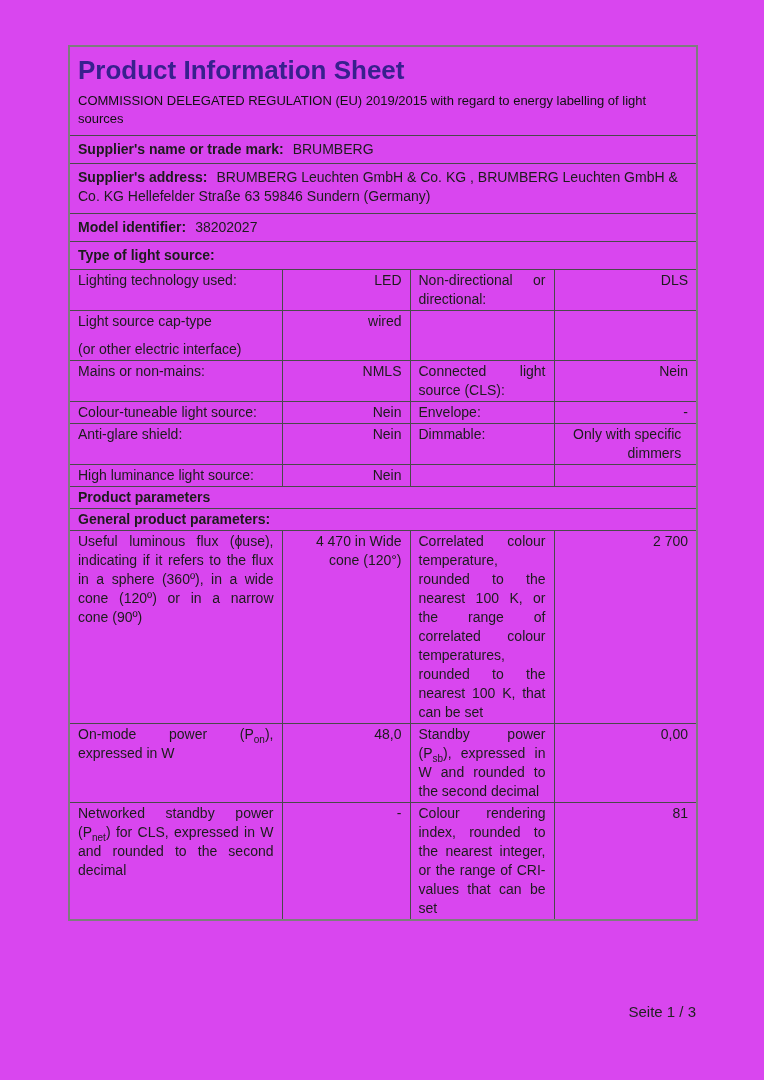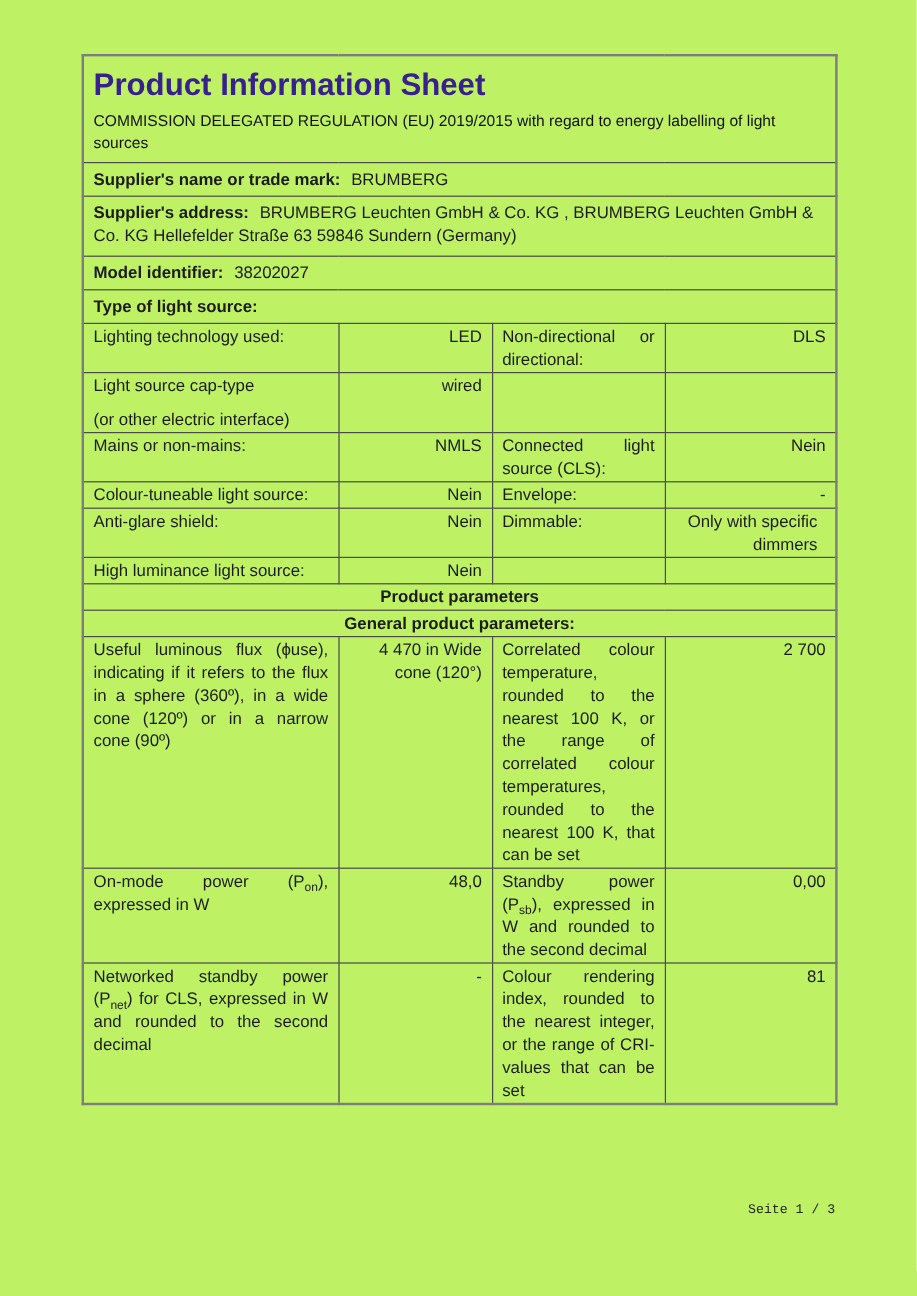--- a/index.html
+++ b/index.html
@@ -1,19 +1,19 @@
 <!DOCTYPE html>
 <html><head>
 <meta charset="utf-8">
 <style>
   html,body{margin:0;padding:0;background:#ffffff;}
   .page{
     position:relative;
     width:764px;height:1080px;
-    background:#bef264;
+    background:#d946ef;
     font-family:"Liberation Sans",sans-serif;
     color:#1c1c1c;
     overflow:hidden;
   }
   table.sheet{
     position:absolute;left:68px;top:45px;
     width:628px;
     border-collapse:collapse;
     table-layout:fixed;
     border:2px solid #7d7d7d;
@@ -34,27 +34,27 @@
     margin:0 0 7px 0;
     font-size:26px;
     line-height:30px;
     font-weight:bold;
     color:#38208e;
   }
   .reg{font-size:13px;line-height:18px;color:#111;}
   .lblrow .lbl{font-weight:bold;}
   .lblrow .v{margin-left:9px;}
   tr.pad4 td{padding-top:4px;}
-  .sechead{font-weight:bold;text-align:center;}
+  .sechead{font-weight:bold;}
   .p2gap{margin-top:9px;}
   sub{font-size:10px;line-height:0;}
   .narrow{display:block;max-width:112px;margin:0 auto;}
   .footer{
     position:absolute;left:68px;top:1003px;width:628px;
-    text-align:right;font-size:11px;color:#222;font-family:Liberation Mono, monospace;
+    text-align:right;font-size:15px;color:#222;
   }
 </style>
 </head>
 <body>
 
 <div class="page">
   <table class="sheet">
     <colgroup>
       <col style="width:213px">
         <col style="width:128px">

